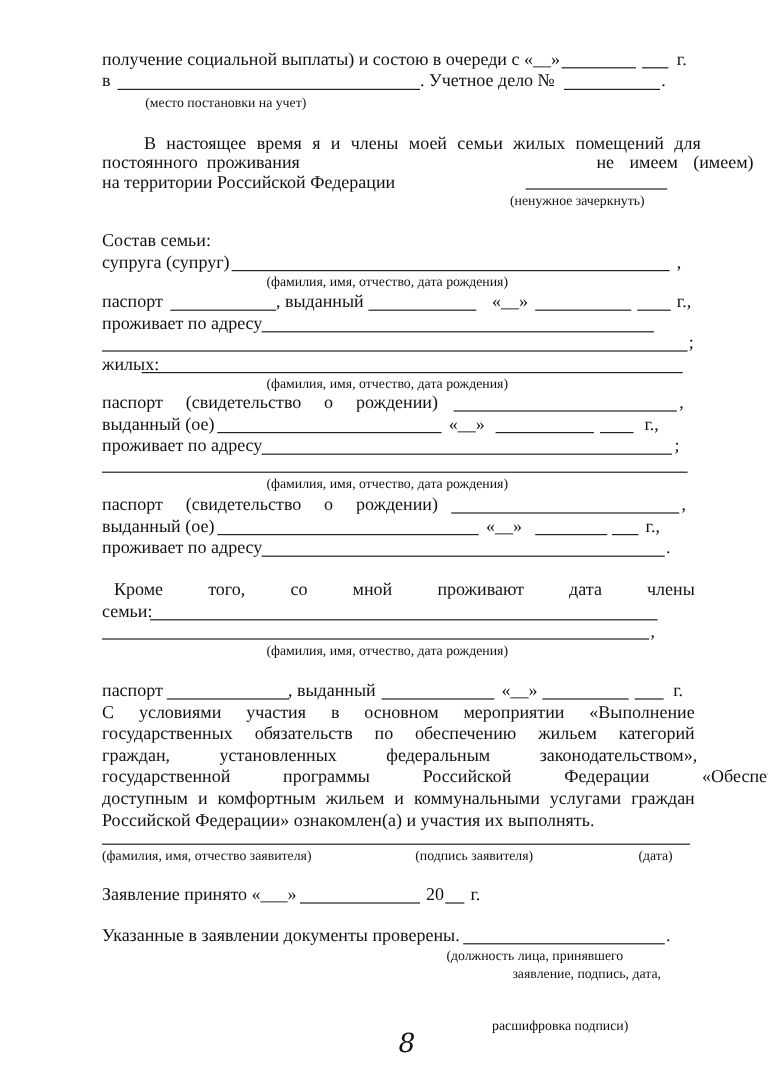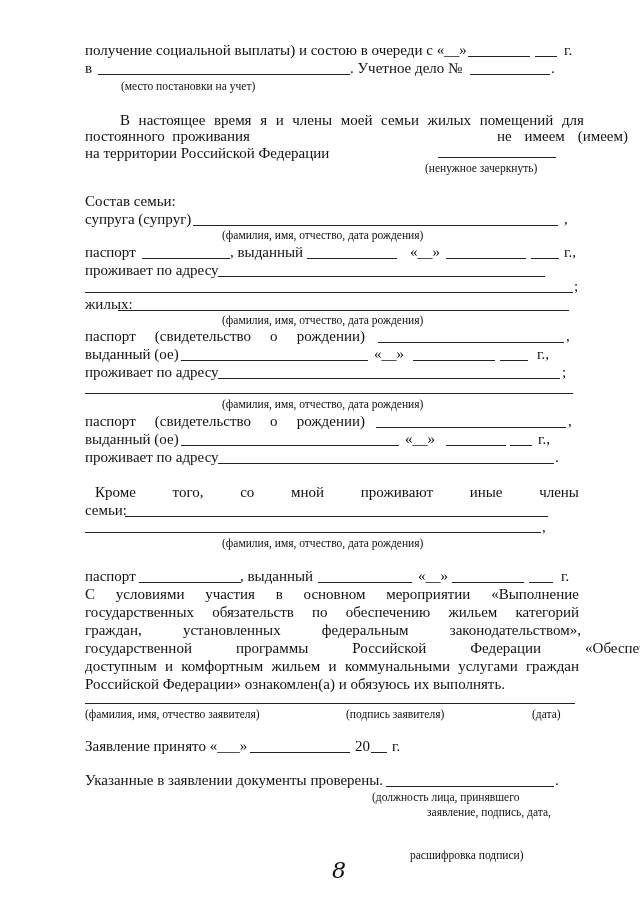--- a/index.html
+++ b/index.html
@@ -117,21 +117,21 @@
   <span class="t" style="left:85px;top:449px;">проживает по адресу</span>
   <div class="ln" style="left:218px;top:463px;width:336px;"></div>
   <span class="t" style="left:555px;top:449px;">.</span>
 
   <div class="j" style="left:95px;top:484px;width:484px;">
     <span>Кроме</span>
     <span>того,</span>
     <span>со</span>
     <span>мной</span>
     <span>проживают</span>
-    <span>иные</span>
+    <span>дата</span>
     <span>члены</span>
   </div>
   <span class="t" style="left:85px;top:502px;">семьи:</span>
   <div class="ln" style="left:125px;top:516px;width:423px;"></div>
   <div class="ln" style="left:85px;top:532px;width:456px;"></div>
   <span class="t" style="left:542px;top:519px;">,</span>
   <span class="s" style="left:222px;top:537px;">(фамилия, имя, отчество, дата рождения)</span>
 
   <span class="t" style="left:85px;top:568px;">паспорт</span>
   <div class="ln" style="left:139px;top:582px;width:102px;"></div>
@@ -175,21 +175,21 @@
   <div class="j" style="left:85px;top:658px;width:494px;">
     <span>доступным</span>
     <span>и</span>
     <span>комфортным</span>
     <span>жильем</span>
     <span>и</span>
     <span>коммунальными</span>
     <span>услугами</span>
     <span>граждан</span>
   </div>
-  <span class="t" style="left:85px;top:676px;">Российской Федерации» ознакомлен(а) и обязуюсь их выполнять.</span>
+  <span class="t" style="left:85px;top:676px;">Российской Федерации» ознакомлен(а) и участия их выполнять.</span>
 
   <div class="ln" style="left:85px;top:703px;width:490px;"></div>
   <span class="s" style="left:85px;top:708px;">(фамилия, имя, отчество заявителя)</span>
   <span class="s" style="left:346px;top:708px;">(подпись заявителя)</span>
   <span class="s" style="left:532px;top:708px;">(дата)</span>
 
   <span class="t" style="left:85px;top:738px;">Заявление принято «___»</span>
   <div class="ln" style="left:250px;top:752px;width:100px;"></div>
   <span class="t" style="left:355px;top:738px;">20</span>
   <div class="ln" style="left:371px;top:752px;width:16px;"></div>

